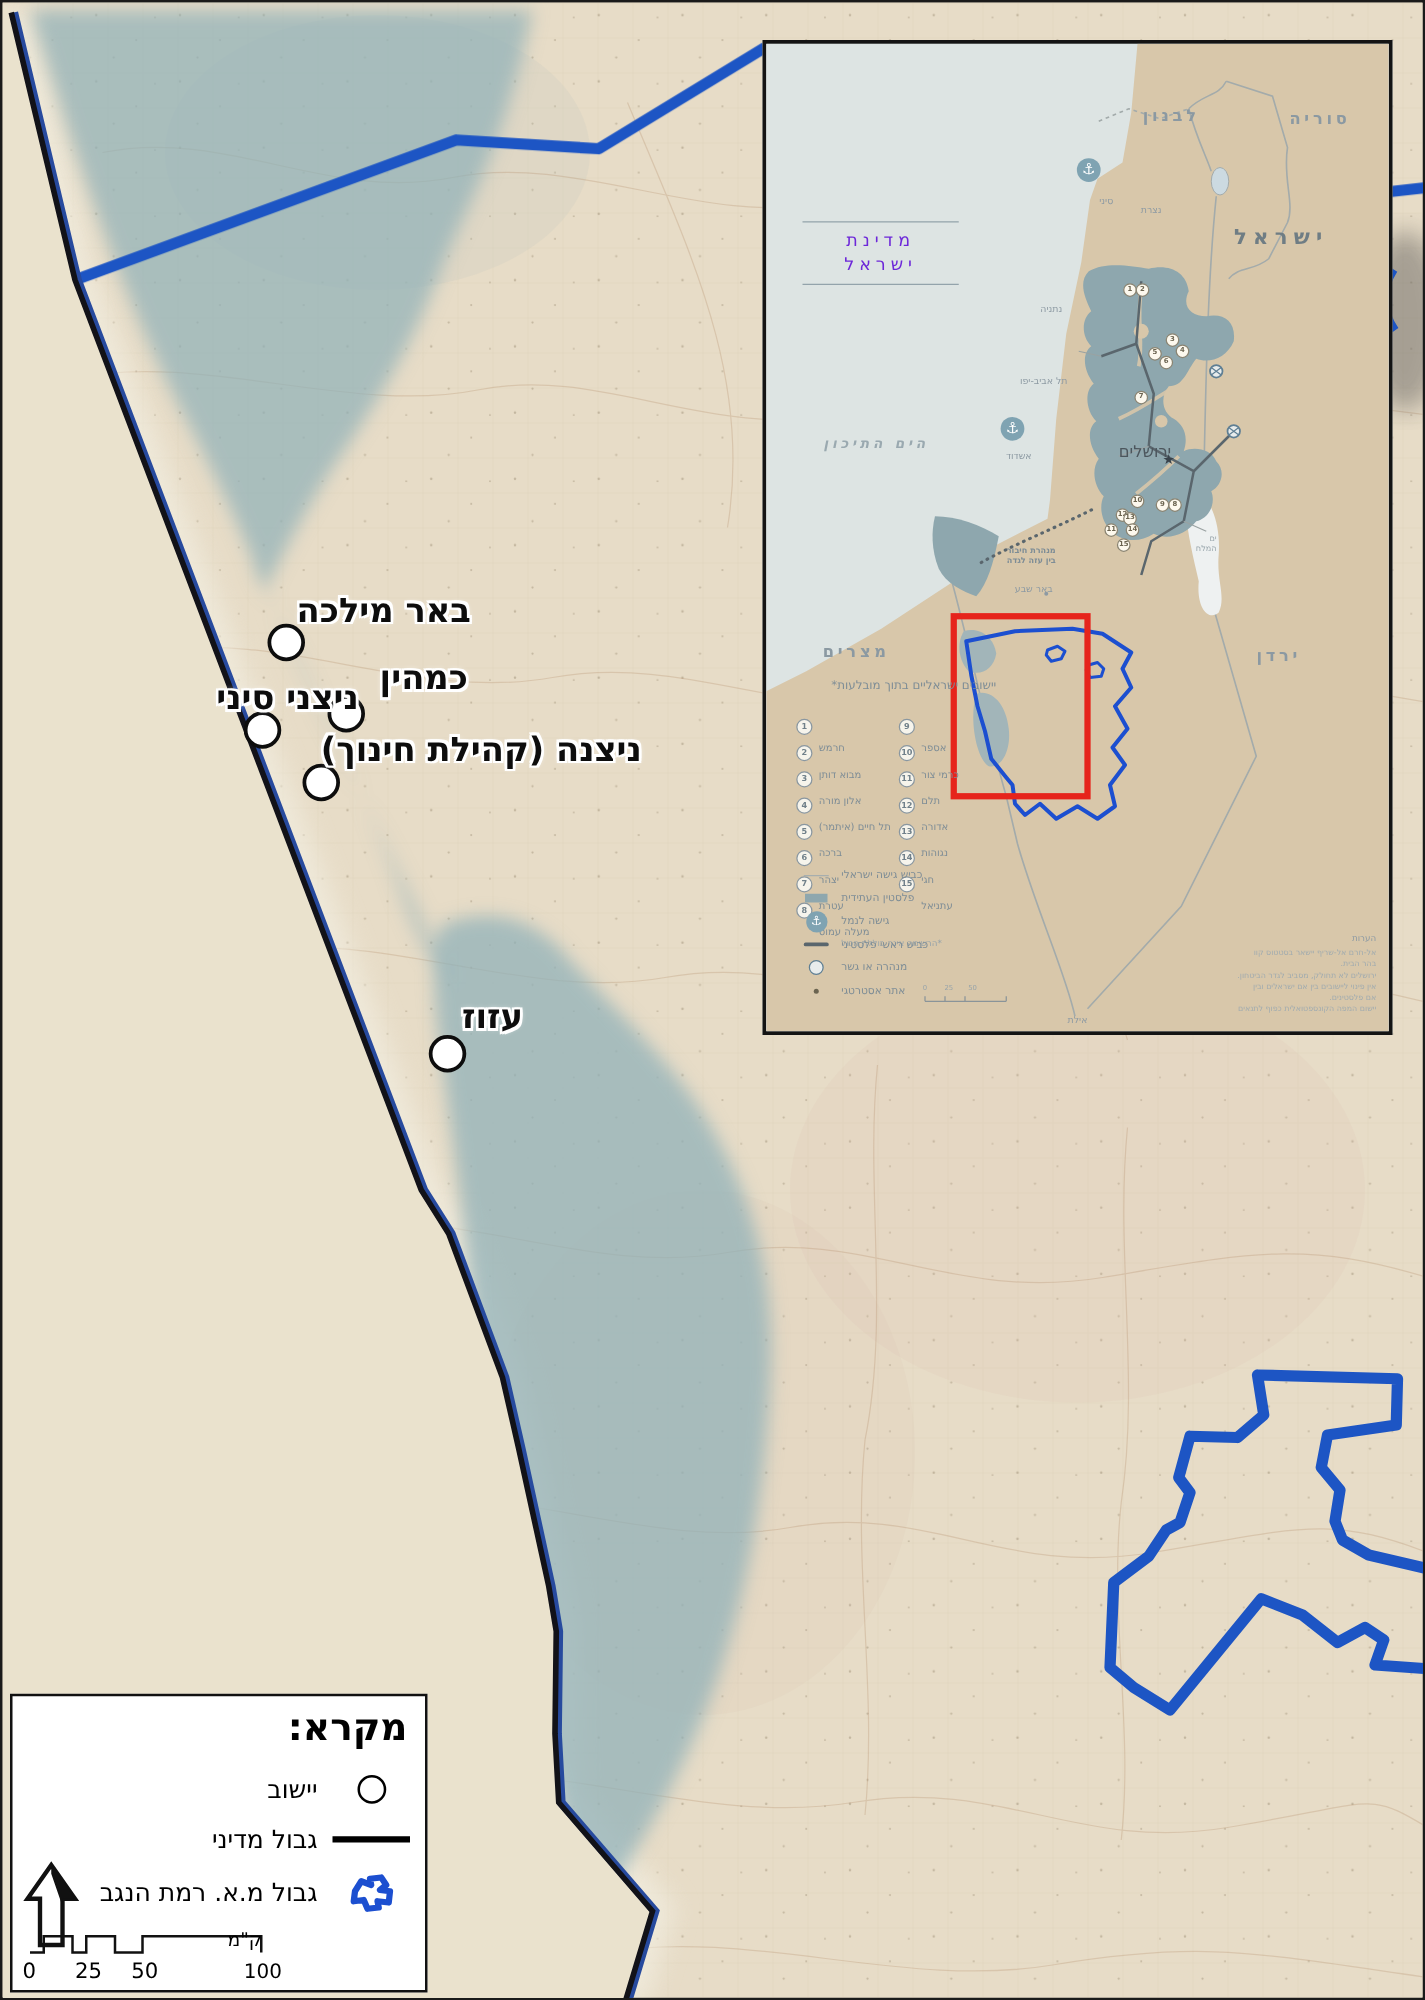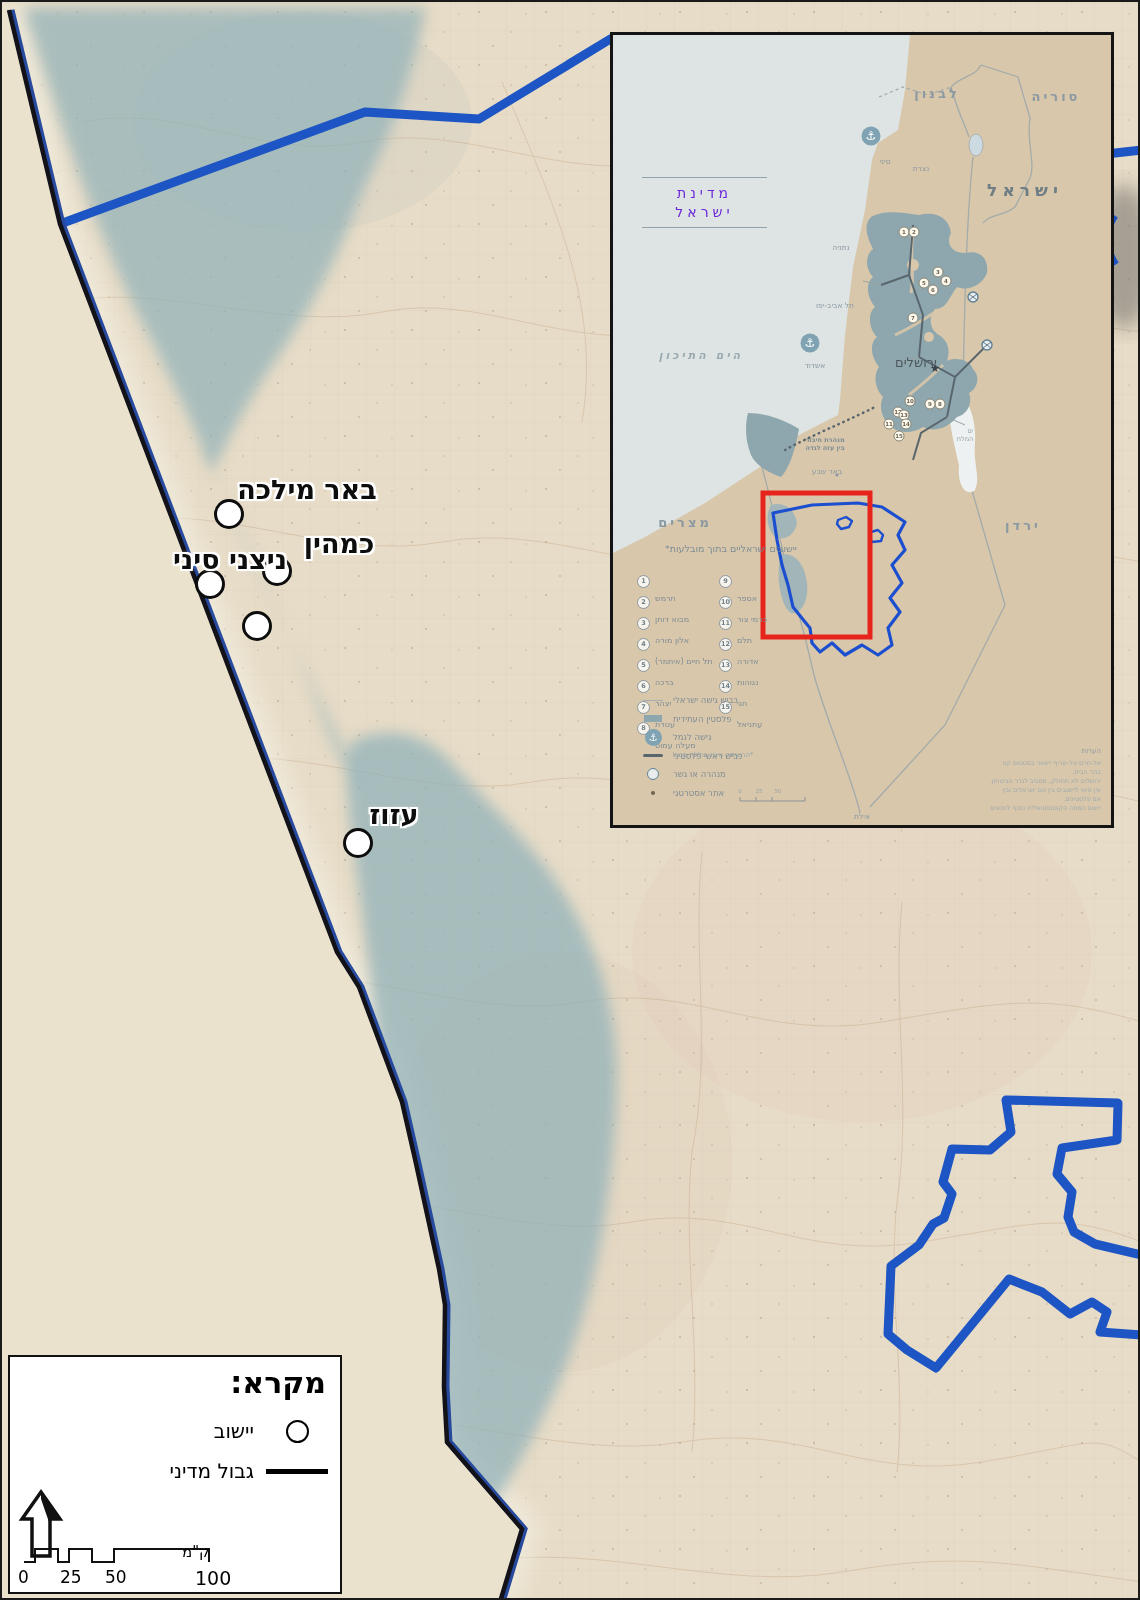--- a/index.html
+++ b/index.html
@@ -156,20 +156,21 @@
       <circle cx="275" cy="569" r="13.5"></circle>
       <circle cx="208" cy="582" r="13.5"></circle>
       <circle cx="255" cy="624" r="13.5"></circle>
       <circle cx="356" cy="841" r="13.5"></circle>
     </g>
   </svg>
 
   <div class="place-label" style="left:305px;top:487px">באר מילכה</div>
   <div class="place-label" style="left:337px;top:541px">כמהין</div>
   <div class="place-label" style="left:228px;top:557px">ניצני סיני</div>
+  <div class="place-label" style="left:383px;top:598px">ניצנה (קהילת חינוך)</div>
   <div class="place-label" style="left:392px;top:812px">עזוז</div>
 
   <div id="inset">
     <svg id="insetsvg" width="498" height="790" viewBox="0 0 498 790">
 
       <rect x="0" y="0" width="498" height="790" fill="#dde4e3"></rect>
 
       <path d="M297,0 L498,0 L498,790 L0,790 L0,518 L32,502 L92,468 L147,432 L182,402 L225,380 L227,365 L232,300 L240,232 L252,175 L259,125 L265,108 L285,95 L292,55 Z" fill="#d8c7aa"></path>
 
       <g fill="none" stroke="#a3abab" stroke-width="1.3">
@@ -416,27 +417,35 @@
           <span class="leg-circle"></span>
         </span>
       <span class="leg-label">יישוב</span>
     </div>
     <div class="leg-row" style="top:102px">
       <span class="leg-icon">
           <span class="leg-line"></span>
         </span>
       <span class="leg-label">גבול מדיני</span>
     </div>
+    <div class="leg-row" style="top:138px">
+      <span class="leg-icon">
+        <svg width="42" height="38" viewBox="0 0 42 38">
+          <path d="M8,18 L13,10 L21,13 L20,8 L29,7 L33,13 L28,17 L36,18 L35,27 L26,26 L27,31 L18,32 L15,25 L7,26 Z" fill="none" stroke="#1c4fd0" stroke-width="5" stroke-linejoin="round"></path>
+        </svg>
+      </span>
+      <span class="leg-label">גבול מ.א. רמת הנגב</span>
+    </div>
 
     <svg id="northscale" width="334" height="239" viewBox="0 0 334 239">
       <g>
         <polygon points="31,135 50,162 40,162 40,199 22,199 22,162 12,162" fill="#fff" stroke="#111" stroke-width="3.5" stroke-linejoin="miter"></polygon>
         <polygon points="31,135 50,162 40,162 40,168 31,142" fill="#111"></polygon>
       </g>
       <path d="M14,205 H25 V192 H48 V205 H59 V192 H82 V205 H104 V192 H199 V205" fill="none" stroke="#111" stroke-width="2"></path>
     </svg>
     <span style="position:absolute;left:8px;top:210px;font-size:17px;color:#000">0</span>
     <span style="position:absolute;left:50px;top:210px;font-size:17px;color:#000">25</span>
     <span style="position:absolute;left:95px;top:210px;font-size:17px;color:#000">50</span>
-    <span style="position:absolute;left:185px;top:210px;font-size:19px;color:#000">100</span>
+    <span style="position:absolute;left:185px;top:210px;font-size:16px;color:#000">100</span>
     <span style="position:absolute;left:172px;top:186px;font-size:15px;color:#000;direction:rtl">ק"מ</span>
   </div>
 </div>
 
 </body></html>

